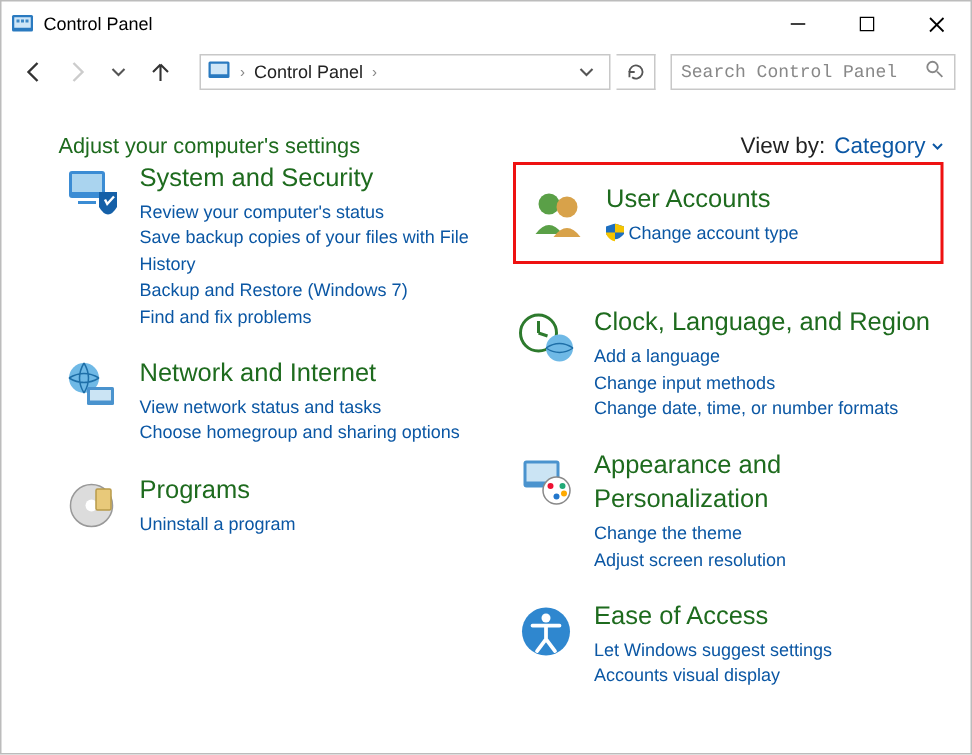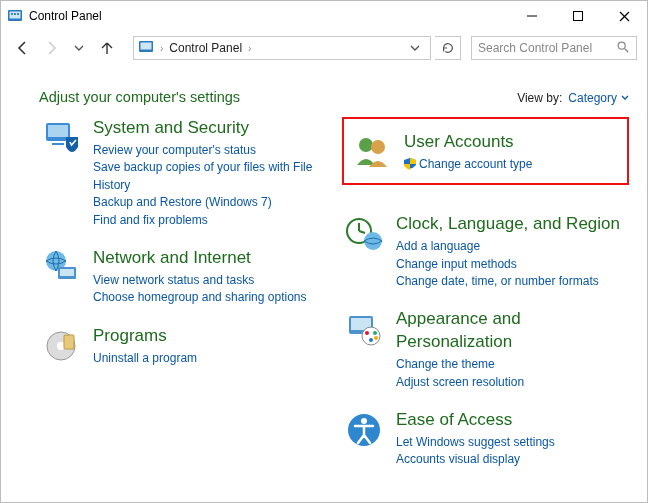--- a/index.html
+++ b/index.html
@@ -28,31 +28,31 @@
     background: #fff;
   }
   .address-box .crumb { font-size: 12px; }
   .address-box .chev { color: #888; font-size: 10px; }
   .addr-ctrl { width: 22px; display: flex; justify-content: center; color: #555; }
   .refresh-box {
     width: 26px; height: 24px; border: 1px solid #c8c8c8; border-left: none;
     display: flex; align-items: center; justify-content: center; color: #555;
   }
   .search-box {
-    width: 166px; height: 24px; border: 1px solid #c8c8c8;
+    width: 190px; height: 24px; border: 1px solid #c8c8c8;
     margin-left: 6px; display: flex; align-items: center; padding: 0 6px;
-    color: #888; justify-content: space-between;
+    color: #888; justify-content: space-between; font-family: Liberation Mono, monospace;
   }
   .search-box .placeholder { color: #888; font-size: 12px; }
   .search-icon { color: #888; }
   
   .content { padding: 24px 18px 18px 38px; }
-  .headline-row { display: flex; justify-content: space-between; align-items: flex-end; margin-bottom: 12px; }
+  .headline-row { display: flex; justify-content: space-between; align-items: center; margin-bottom: 2px; }
   .headline { font-size: 14.5px; color: #1e6b1e; }
-  .view-by { display: flex; align-items: center; gap: 6px; font-size: 12px; }
+  .view-by { display: flex; align-items: center; gap: 6px; font-size: 15px; }
   .view-by .value { color: #0b57a4; display: inline-flex; align-items: center; gap: 4px; }
   .cols { display: flex; gap: 16px; }
   .col { flex: 1; }
   .cat { display: flex; gap: 10px; margin-bottom: 18px; }
   .cat-icon { width: 44px; flex: 0 0 44px; display: flex; align-items: flex-start; justify-content: center; }
   .cat-body { flex: 1; }
   .cat-title { color: #1e6b1e; font-size: 17px; line-height: 1.35; margin-bottom: 2px; display: inline-block; }
   .cat-links .link { display: block; color: #0b57a4; font-size: 12px; line-height: 1.45; }
   .cat-links .shield { display: inline-block; vertical-align: -2px; margin-right: 3px; }
   .highlight-box { border: 2px solid #e11; padding: 12px 6px 8px 6px; margin-bottom: 28px; }

